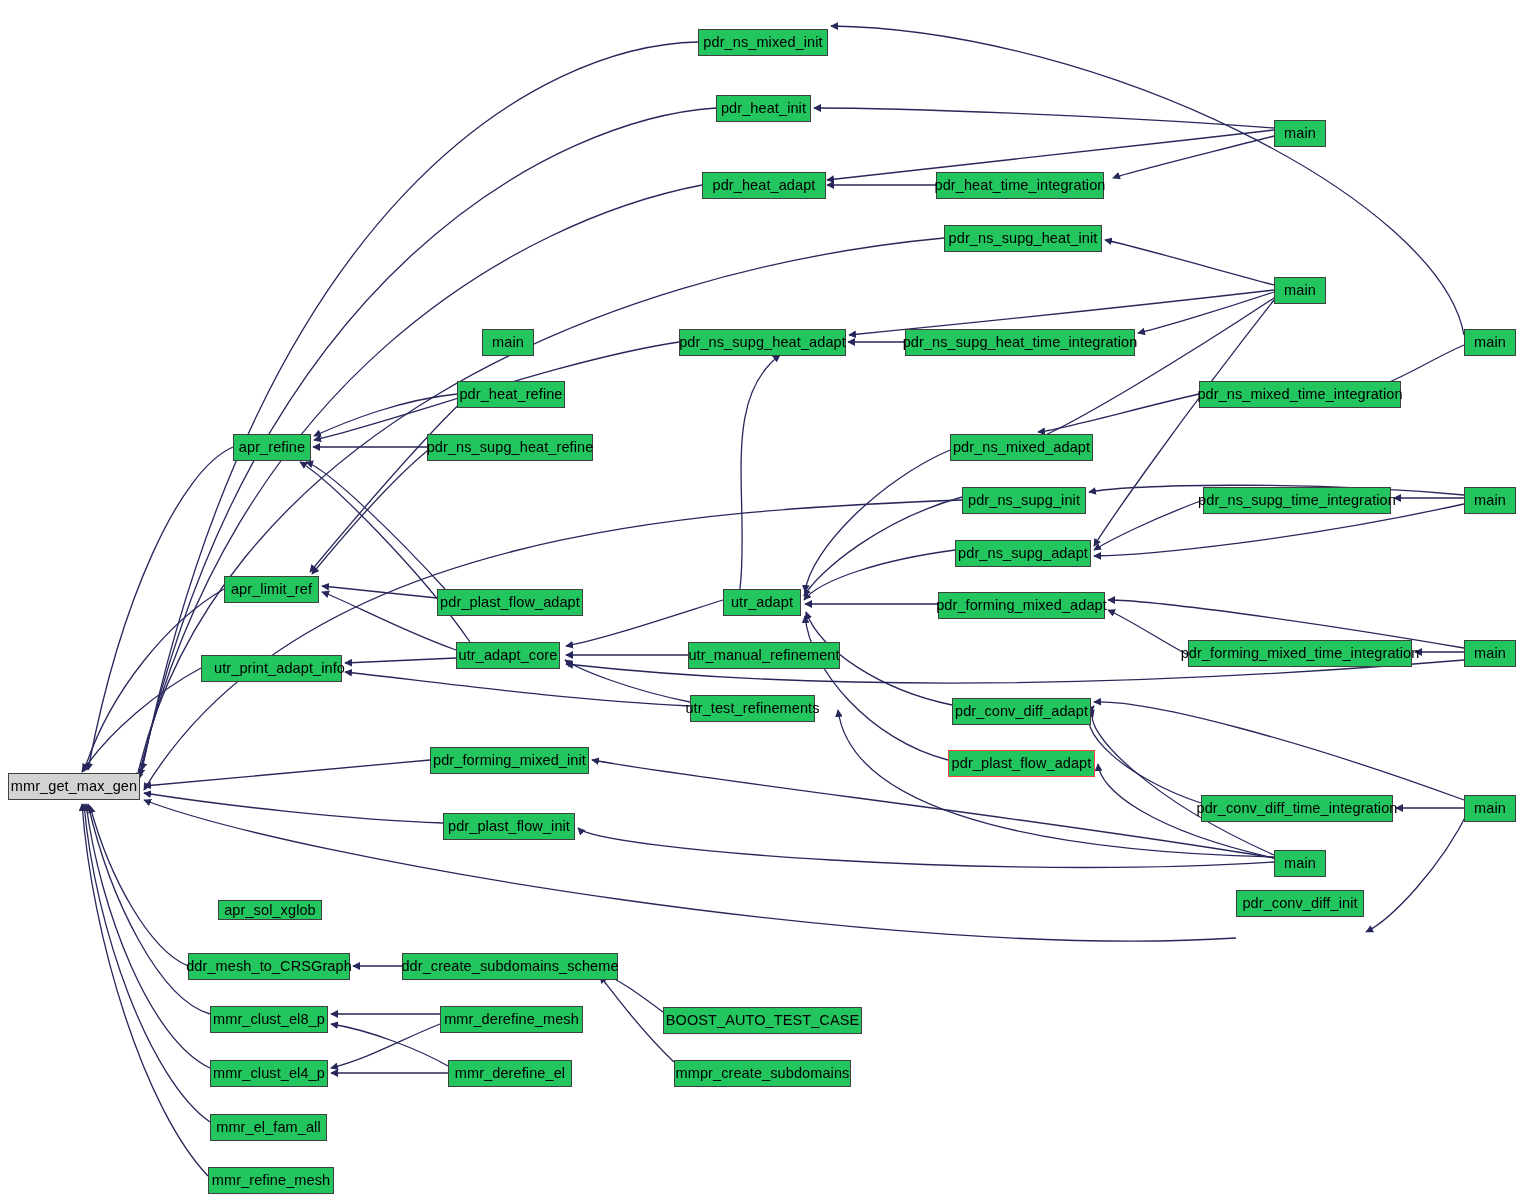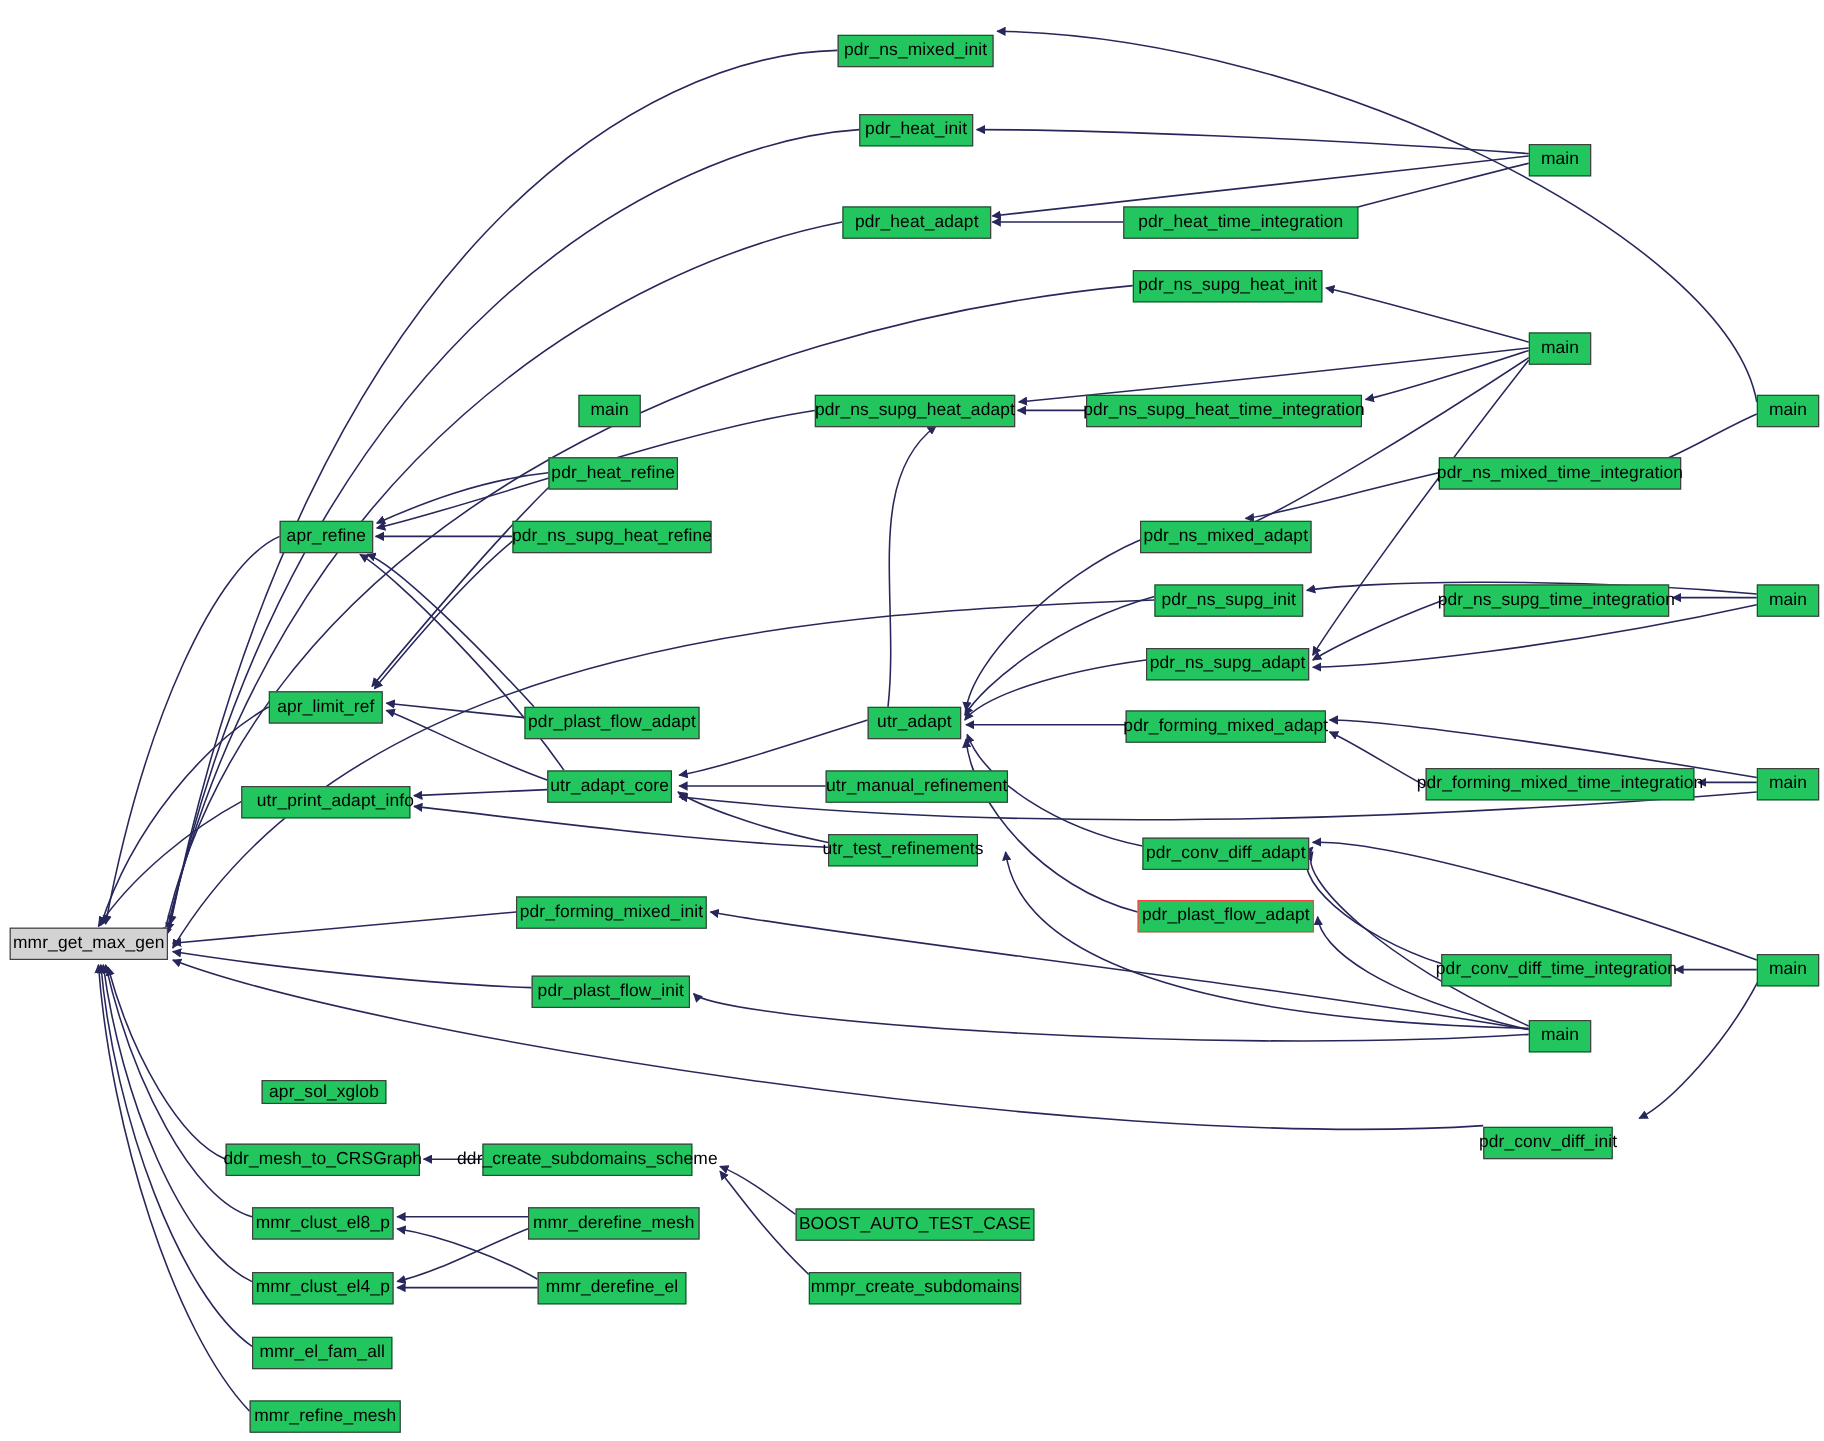--- a/index.html
+++ b/index.html
@@ -110,21 +110,21 @@
       </div>
       <div class="node" style="left: 716px; top: 95px; width: 95px; height: 27px;">
         <span class="nlabel">pdr_heat_init</span>
       </div>
       <div class="node" style="left: 1274px; top: 120px; width: 52px; height: 27px;">
         <span class="nlabel">main</span>
       </div>
       <div class="node" style="left: 702px; top: 172px; width: 124px; height: 27px;">
         <span class="nlabel">pdr_heat_adapt</span>
       </div>
-      <div class="node" style="left: 936px; top: 172px; width: 196px; height: 27px;">
+      <div class="node" style="left: 936px; top: 172px; width: 168px; height: 27px;">
         <span class="nlabel">pdr_heat_time_integration</span>
       </div>
       <div class="node" style="left: 944px; top: 225px; width: 158px; height: 27px;">
         <span class="nlabel">pdr_ns_supg_heat_init</span>
       </div>
       <div class="node" style="left: 1274px; top: 277px; width: 52px; height: 27px;">
         <span class="nlabel">main</span>
       </div>
       <div class="node" style="left: 1464px; top: 329px; width: 52px; height: 27px;">
         <span class="nlabel">main</span>
@@ -212,27 +212,27 @@
       </div>
       <div class="node" style="left: 443px; top: 813px; width: 132px; height: 27px;">
         <span class="nlabel">pdr_plast_flow_init</span>
       </div>
       <div class="node" style="left: 1274px; top: 850px; width: 52px; height: 27px;">
         <span class="nlabel">main</span>
       </div>
       <div class="node" style="left: 218px; top: 900px; width: 104px; height: 20px;">
         <span class="nlabel">apr_sol_xglob</span>
       </div>
-      <div class="node" style="left: 1236px; top: 939px; width: 108px; height: 27px;">
+      <div class="node" style="left: 1236px; top: 890px; width: 128px; height: 27px;">
         <span class="nlabel">pdr_conv_diff_init</span>
       </div>
       <div class="node" style="left: 188px; top: 953px; width: 162px; height: 27px;">
         <span class="nlabel">ddr_mesh_to_CRSGraph</span>
       </div>
-      <div class="node" style="left: 402px; top: 953px; width: 175px; height: 27px;">
+      <div class="node" style="left: 402px; top: 953px; width: 216px; height: 27px;">
         <span class="nlabel">ddr_create_subdomains_scheme</span>
       </div>
       <div class="node" style="left: 210px; top: 1006px; width: 118px; height: 27px;">
         <span class="nlabel">mmr_clust_el8_p</span>
       </div>
       <div class="node" style="left: 440px; top: 1006px; width: 143px; height: 27px;">
         <span class="nlabel">mmr_derefine_mesh</span>
       </div>
       <div class="node" style="left: 663px; top: 1007px; width: 199px; height: 27px;">
         <span class="nlabel">BOOST_AUTO_TEST_CASE</span>

